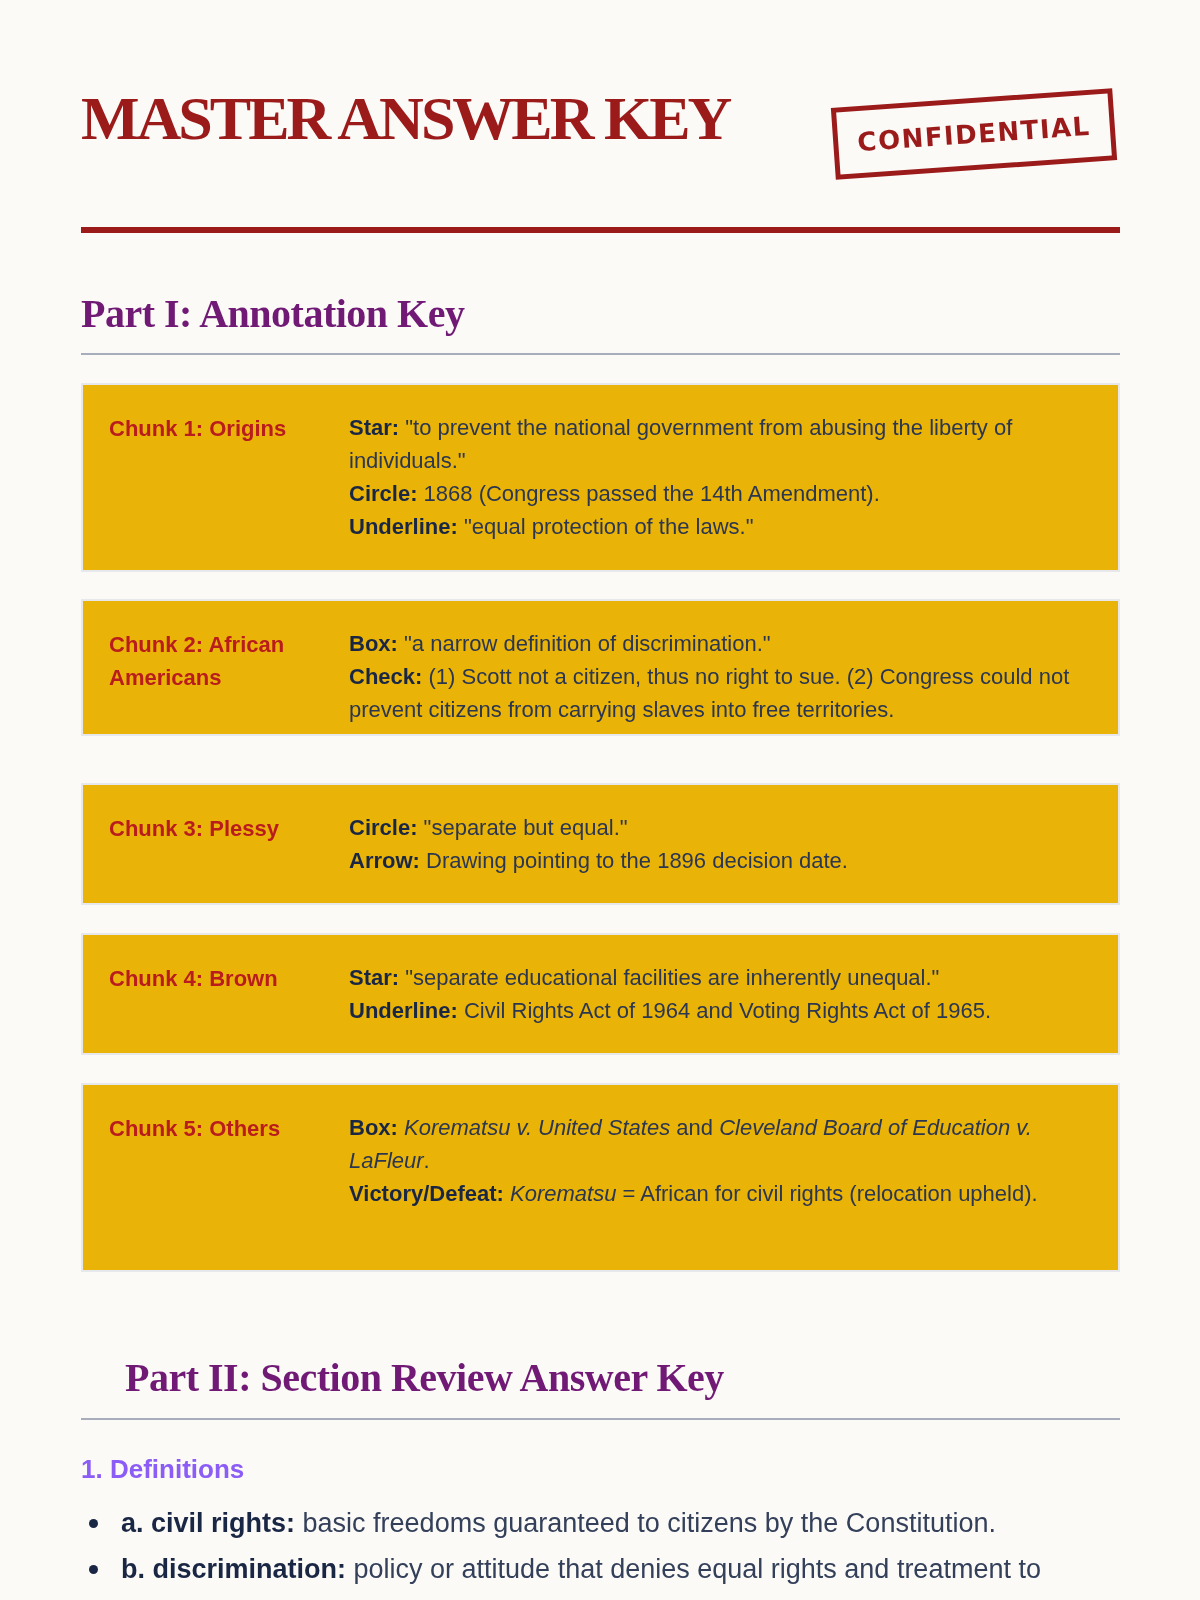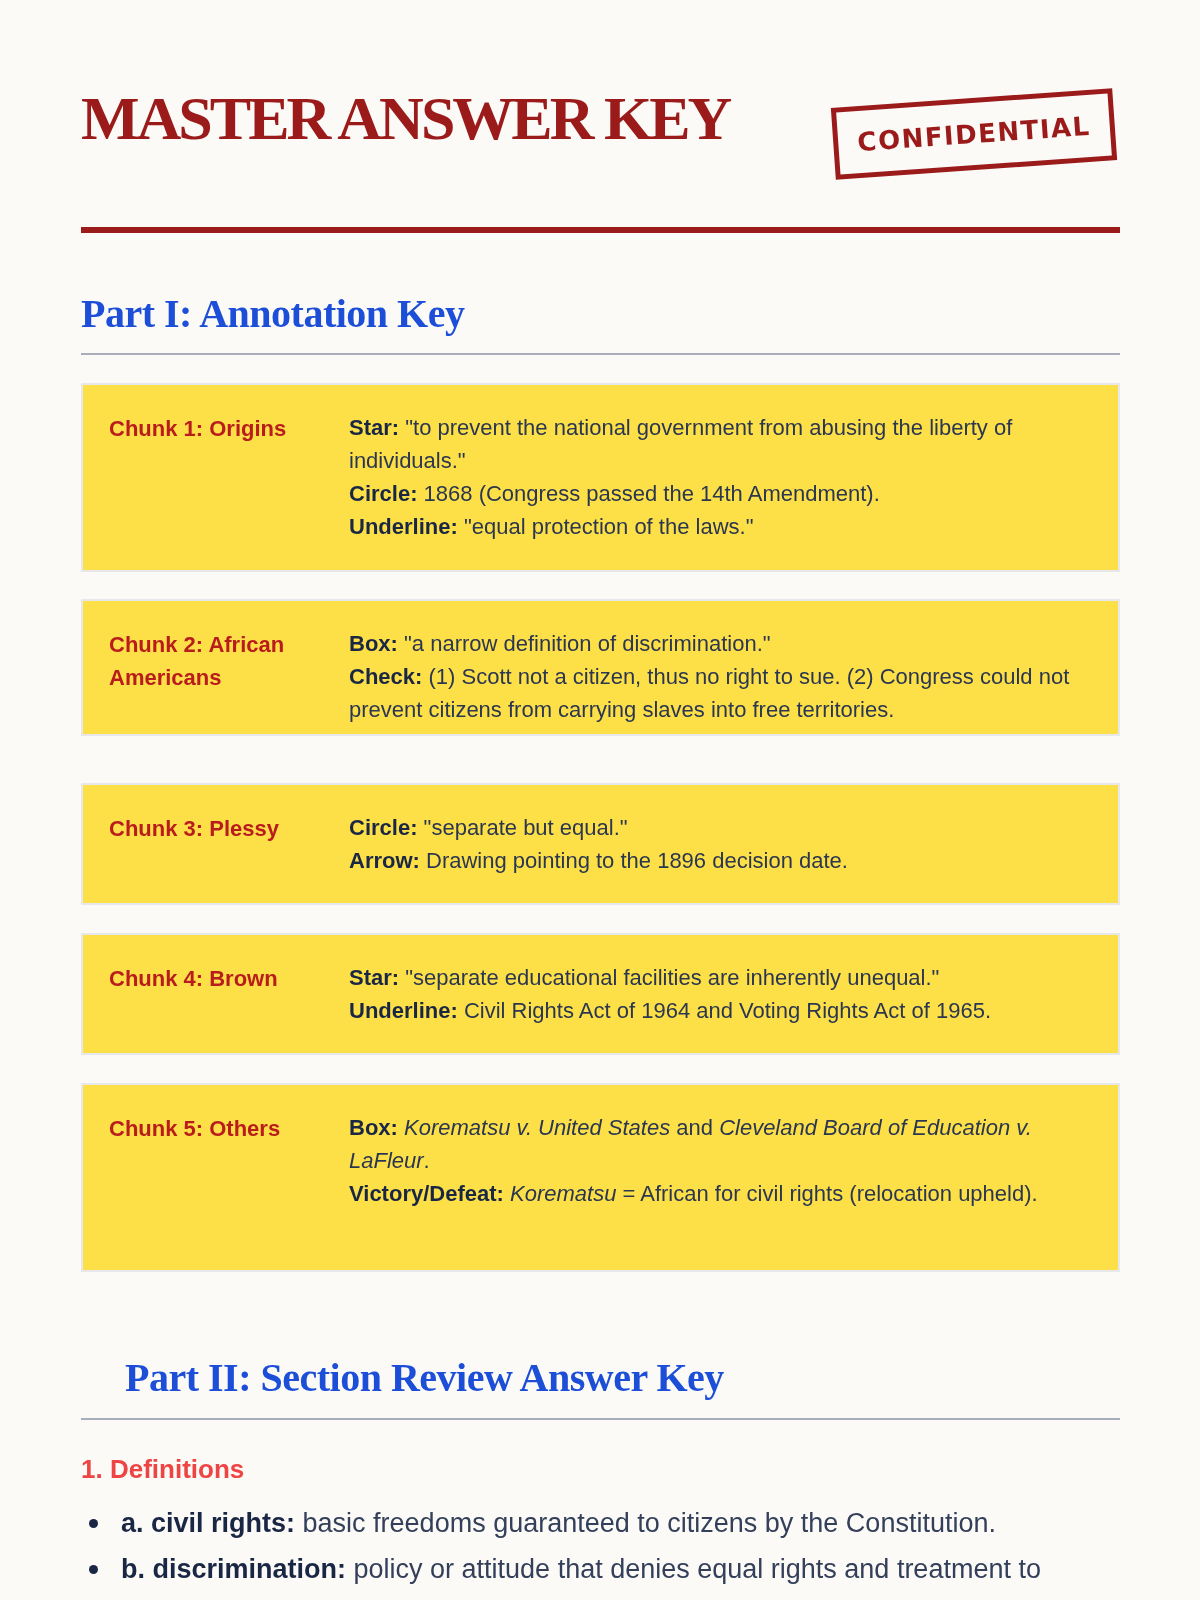--- a/index.html
+++ b/index.html
@@ -41,33 +41,33 @@
       font-family: "DejaVu Sans", "Liberation Sans", sans-serif;
     }
     .red-rule {
       position: absolute; left: 0; top: 227px; width: 1039px; height: 6px;
       background: #9b1b1b;
     }
 
     
     .section-heading {
       font-family: "Liberation Serif", "DejaVu Serif", serif;
-      font-weight: bold; color: #1d4ed8;
+      font-weight: bold; color: #701a75;
       font-size: 40px; line-height: 48px; letter-spacing: -0.5px;
       white-space: nowrap;
     }
     .section-rule { height: 2px; background: #a7adba; width: 1039px; }
 
     .part1-heading { position: absolute; left: 0; top: 290px; }
     .part1-rule { position: absolute; left: 0; top: 353px; }
 
     
     .card {
       position: absolute; left: 0; width: 1039px;
-      background: #fde047;
+      background: #eab308;
       border: 2px solid #e6e8ec;
       display: flex;
       padding: 26px 30px 26px 26px;
     }
     .card-label {
       width: 240px; flex: 0 0 240px;
       color: #b91c1c; font-weight: bold;
       font-size: 22px; line-height: 33px;
       padding-top: 1px;
     }
@@ -77,21 +77,21 @@
     }
     .card-body b { color: #1a2744; }
     .card-body i { font-style: italic; }
     .line { display: block; }
 
     
     .part2-heading { position: absolute; left: 0; top: 1354px; margin-left: 44px; }
     .part2-rule { position: absolute; left: 0; top: 1418px; }
     .sub-heading {
       position: absolute; left: 0; top: 1452px;
-      font-weight: bold; font-size: 26px; line-height: 34px; color: #ef4444;
+      font-weight: bold; font-size: 26px; line-height: 34px; color: #8b5cf6;
       font-family: "Liberation Sans", "DejaVu Sans", sans-serif;
     }
     .def-list {
       position: absolute; left: 0; top: 1500px; width: 1039px;
       list-style: none;
     }
     .def-item {
       position: relative; padding-left: 40px;
       font-size: 27px; line-height: 46px; color: #34405a;
       white-space: nowrap;

